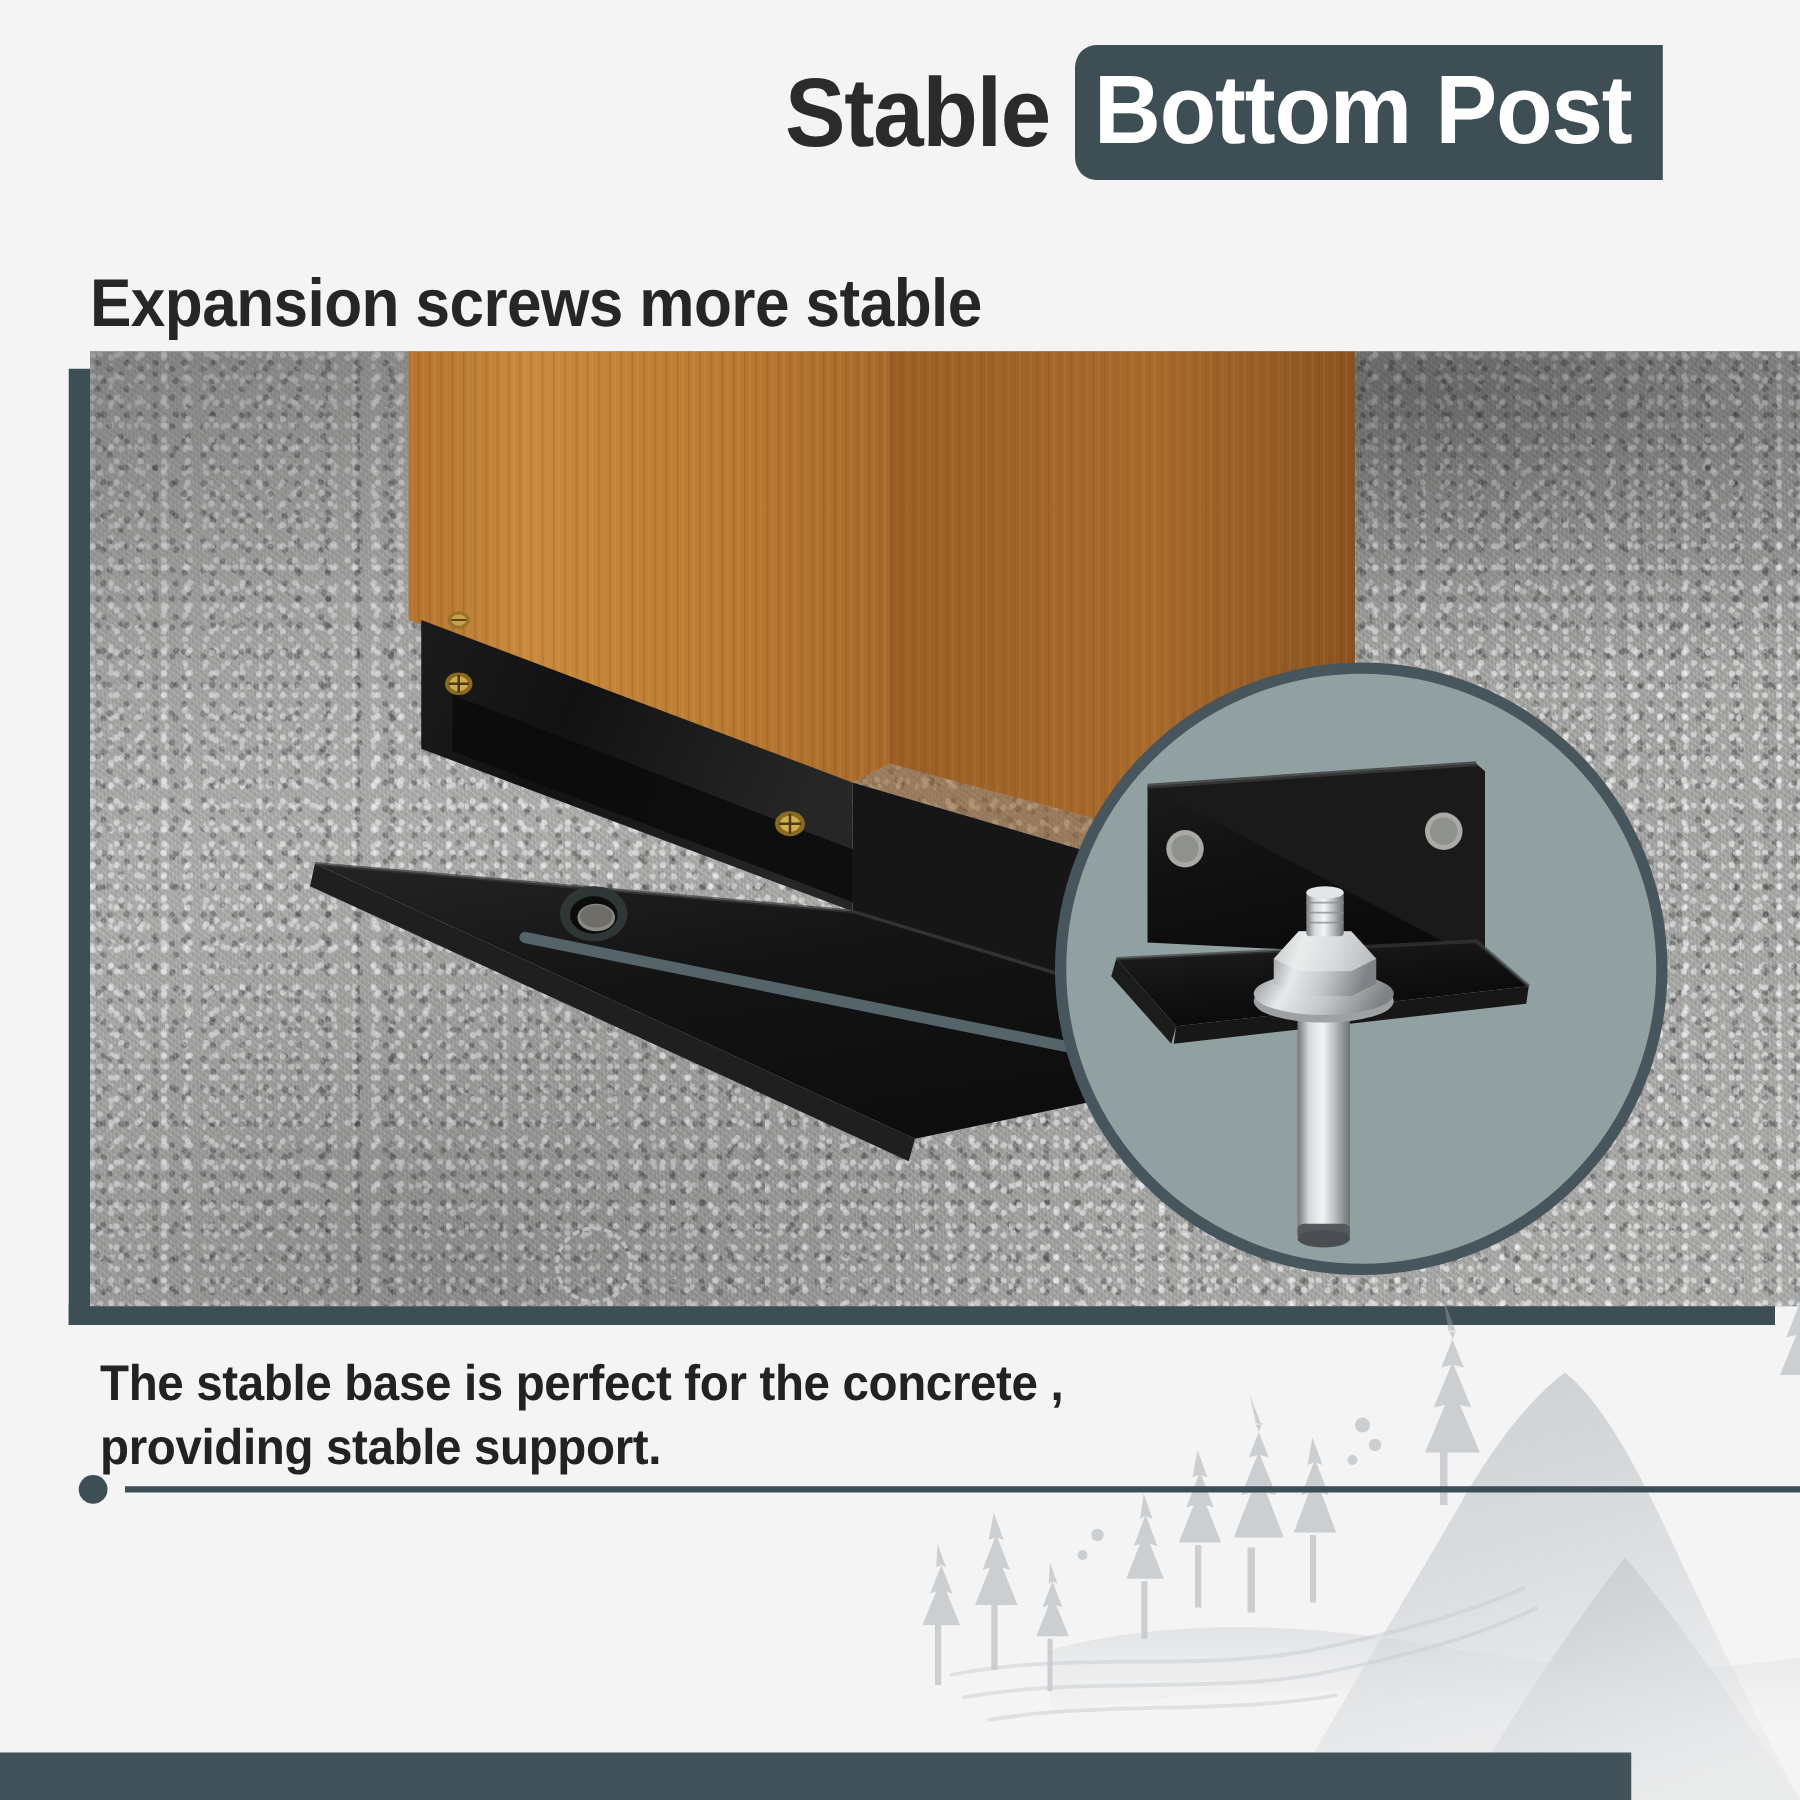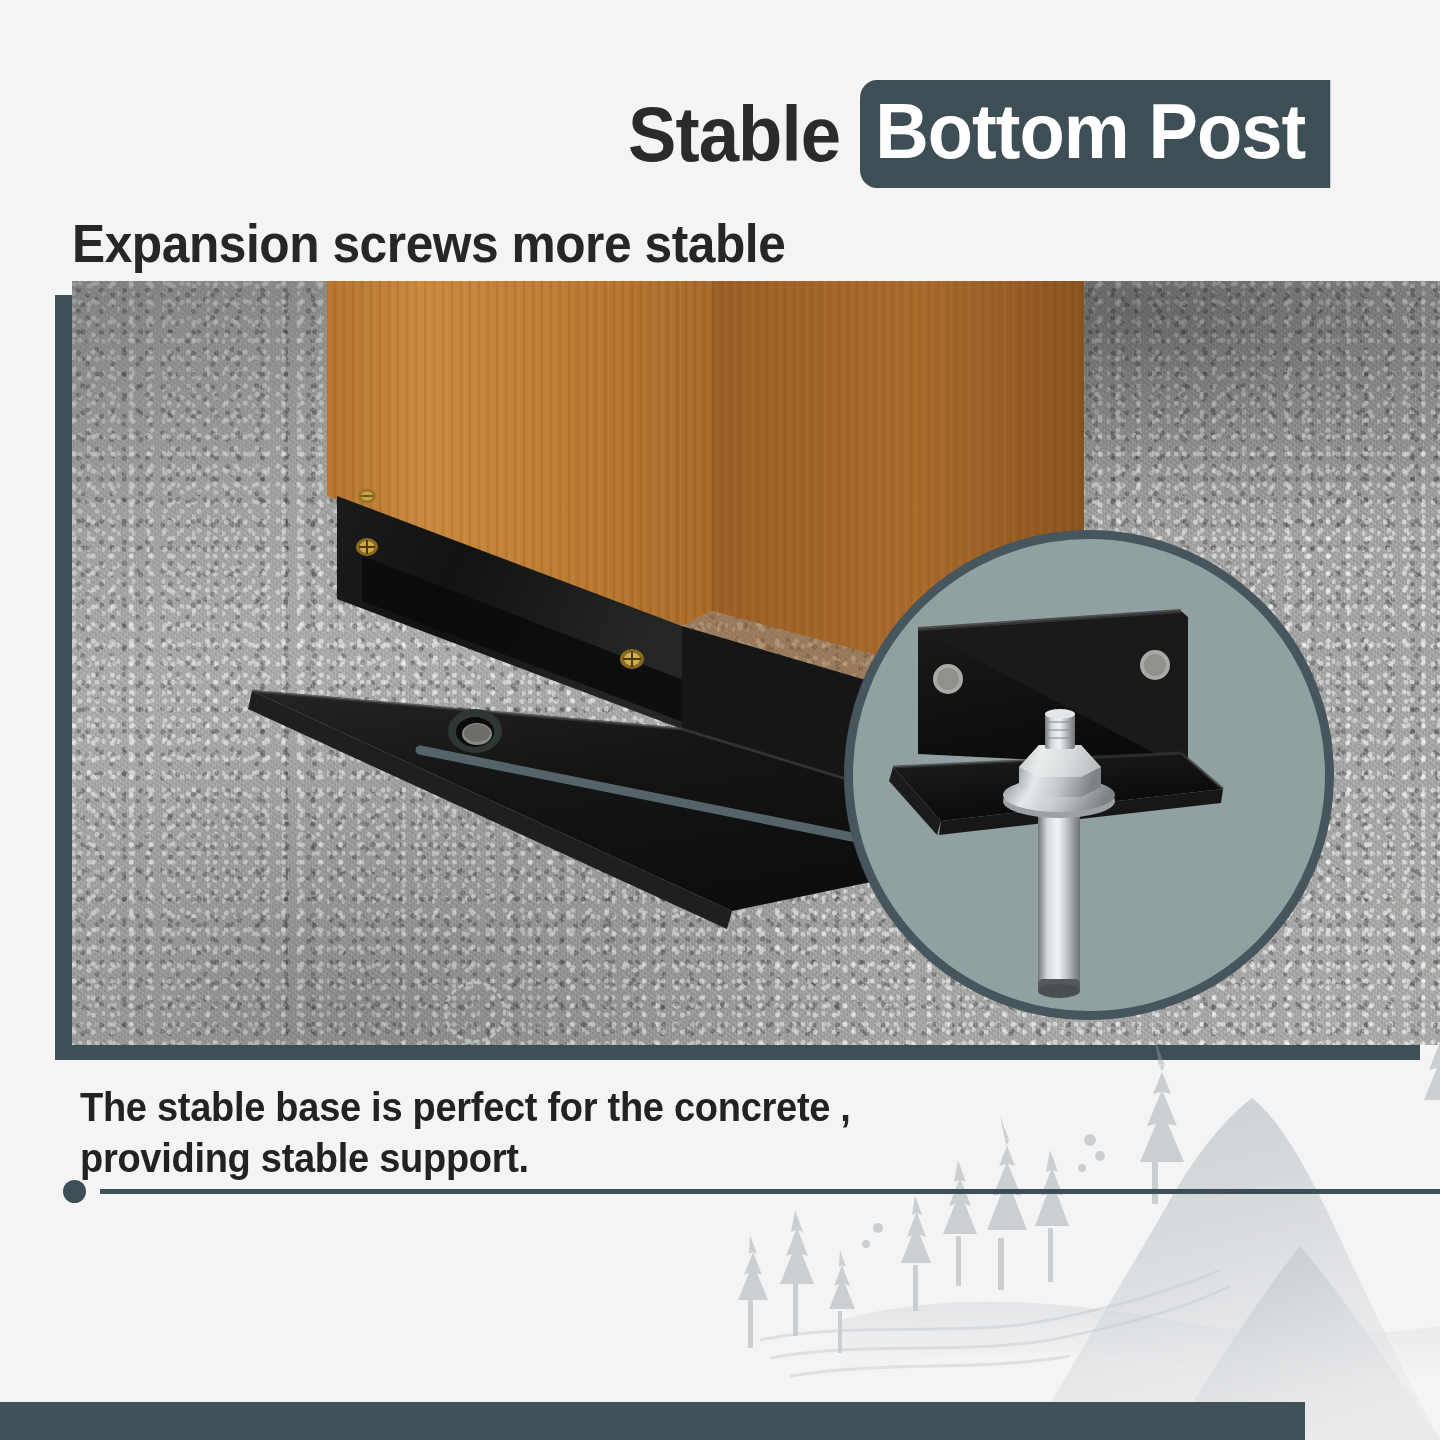--- a/index.html
+++ b/index.html
@@ -7,21 +7,21 @@
   body {
     position:relative;
     background:#f4f4f4;
     font-family:"Liberation Sans", sans-serif;
     overflow:hidden;
   }
 
   
   #header {
     position:absolute;
-    left:0; top:0; width:1184px; height:170px;margin-top:44px;
+    left:0; top:0; width:1184px; height:170px;
   }
   #title-row {
     position:absolute;
     left:628px; top:36px;
     display:flex; align-items:center;
     white-space:nowrap;
   }
   #title-plain {
     font-size:78px;
     font-weight:bold;

